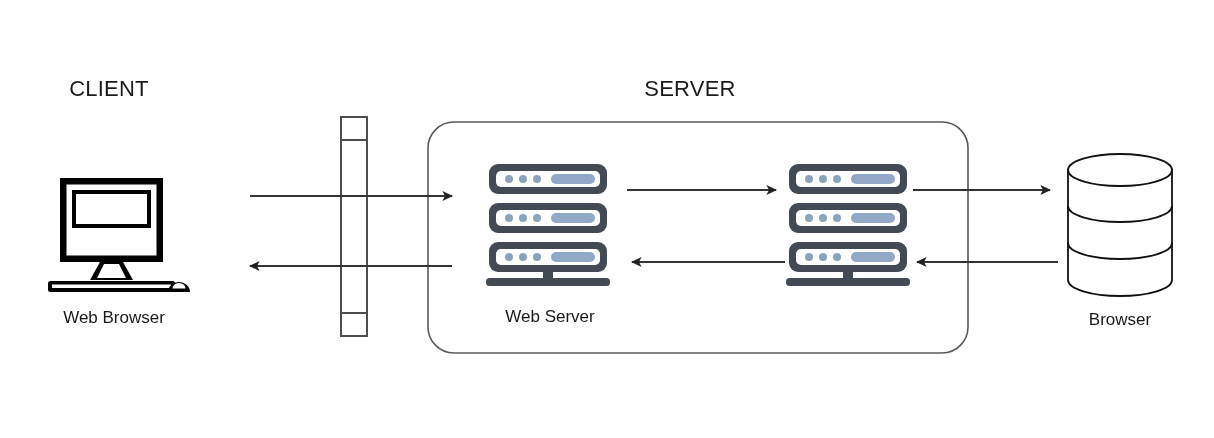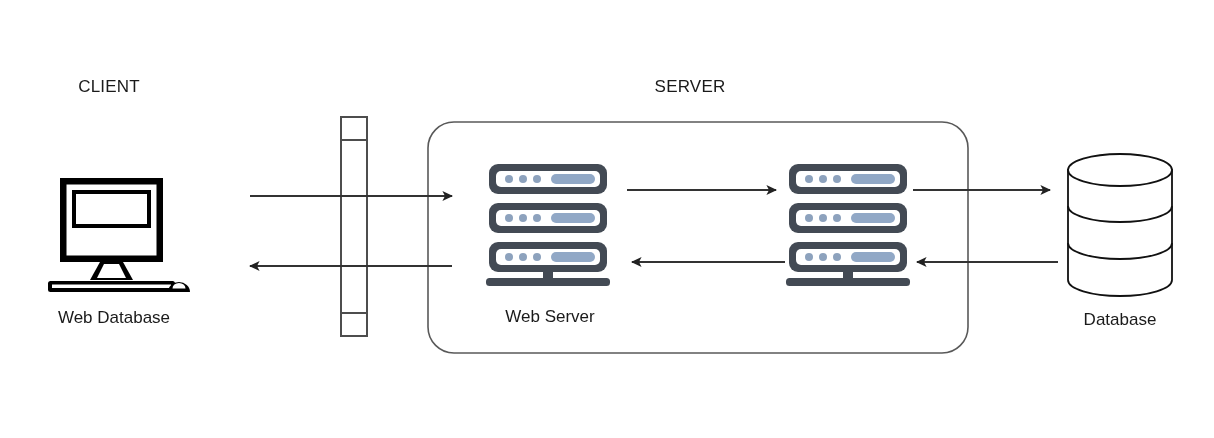--- a/index.html
+++ b/index.html
@@ -26,21 +26,21 @@
     height: 438px;
   }
   .lbl {
     position: absolute;
     white-space: nowrap;
     text-align: center;
     transform: translateX(-50%);
     line-height: 1;
   }
   .lbl-heading {
-    font-size: 17px;
+    font-size: 22px;
     letter-spacing: 0.2px;
     color: #1a1a1a;
   }
   .lbl-node {
     font-size: 17px;
     color: #1a1a1a;
   }
 </style>
 </head>
 <body>
@@ -146,20 +146,20 @@
 
       <line x1="913" y1="190" x2="1050" y2="190" marker-end="url(#arrowR)"></line>
       <line x1="1058" y1="262" x2="917" y2="262" marker-end="url(#arrowL)"></line>
     </g>
   </svg>
 
   <div class="lbl lbl-heading" style="left:109px; top:78px;">CLIENT</div>
 
   <div class="lbl lbl-heading" style="left:690px; top:78px;text-align:center;">SERVER</div>
 
-  <div class="lbl lbl-node" style="left:114px; top:309px;">Web Database</div>
+  <div class="lbl lbl-node" style="left:114px; top:309px;">Web Browser</div>
 
   <div class="lbl lbl-node" style="left:550px; top:308px;">Web Server</div>
 
 
-  <div class="lbl lbl-node" style="left:1120px; top:311px;">Database</div>
+  <div class="lbl lbl-node" style="left:1120px; top:311px;">Browser</div>
 
 </div>
 
 </body></html>

